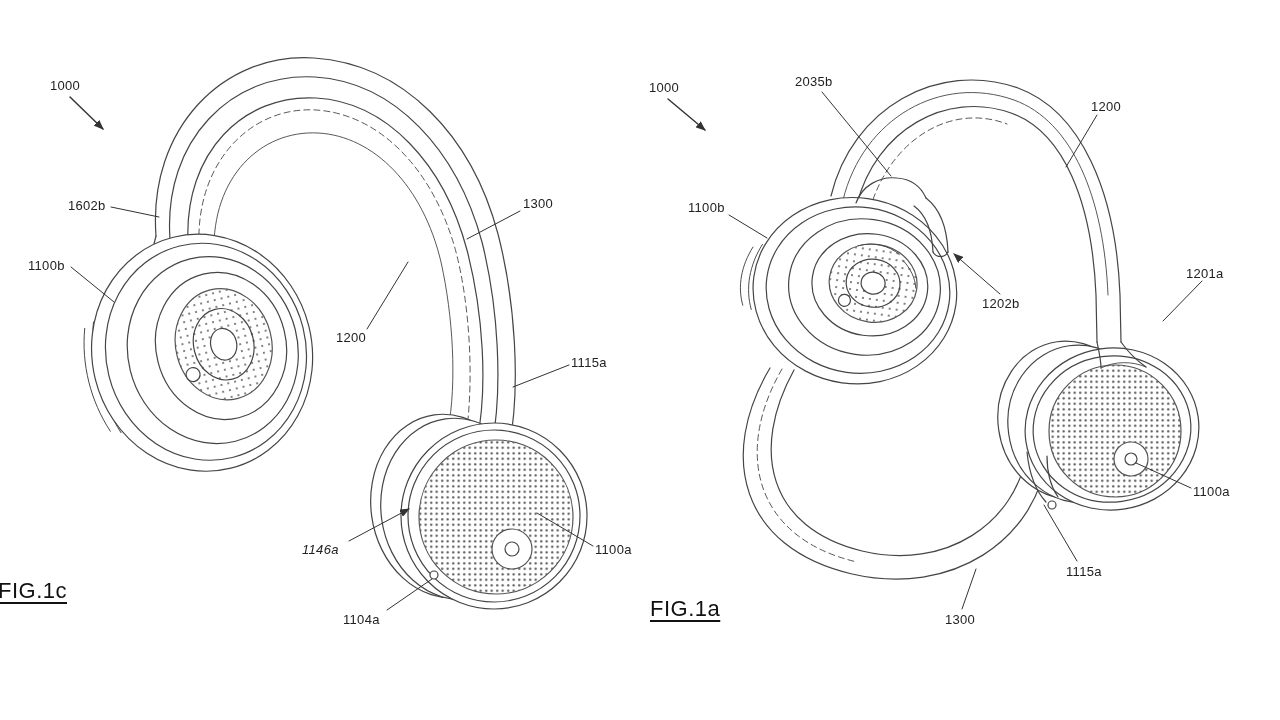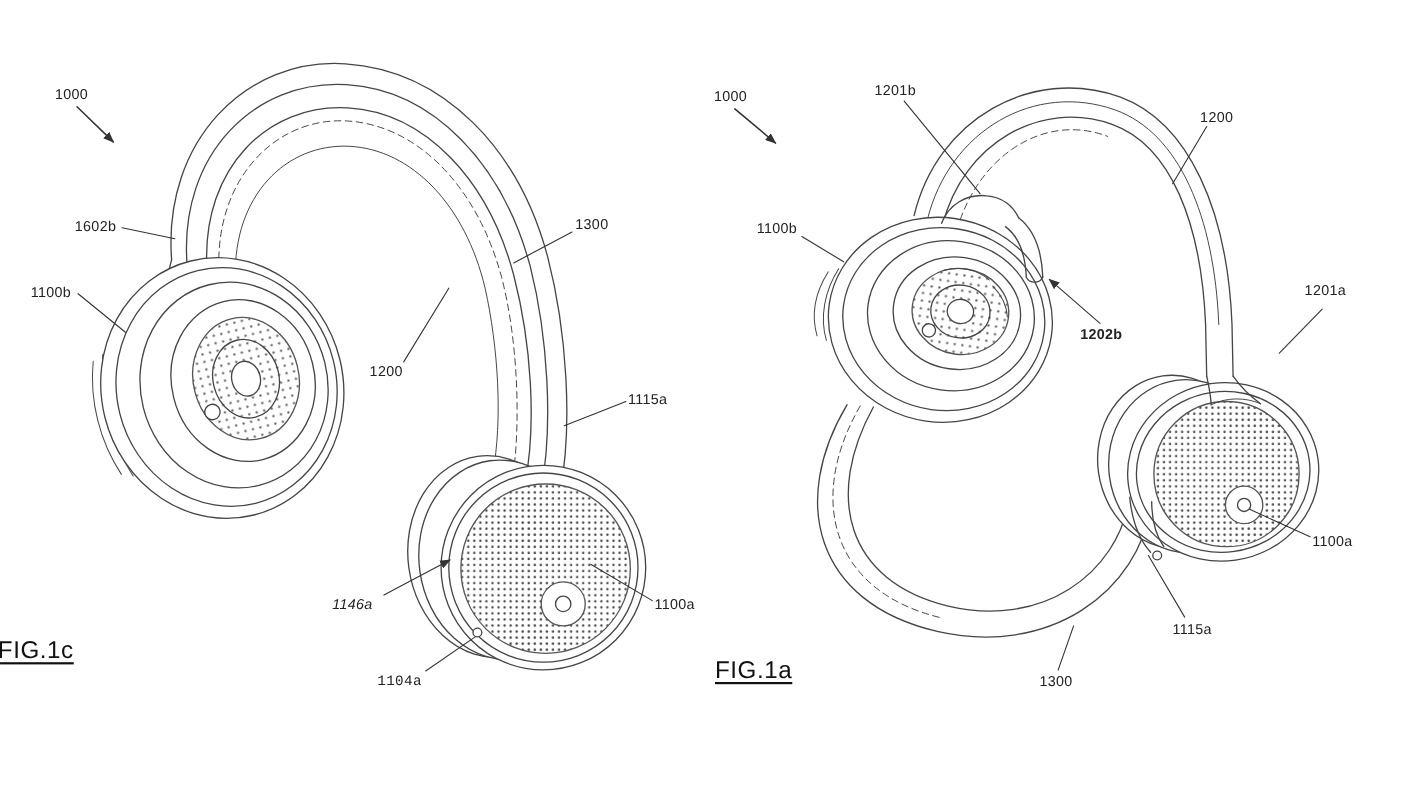--- a/index.html
+++ b/index.html
@@ -180,27 +180,27 @@
   </svg>
 
   <div class="ref-label" style="left:50px;  top:78px;">1000</div>
   <div class="ref-label" style="left:68px;  top:198px;">1602b</div>
   <div class="ref-label" style="left:28px;  top:258px;">1100b</div>
   <div class="ref-label" style="left:523px; top:196px;">1300</div>
   <div class="ref-label" style="left:336px; top:330px;">1200</div>
   <div class="ref-label" style="left:571px; top:355px;">1115a</div>
   <div class="ref-label" style="left:302px; top:542px;font-style:italic;">1146a</div>
   <div class="ref-label" style="left:595px; top:542px;">1100a</div>
-  <div class="ref-label" style="left:343px; top:612px;font-family:Liberation Mono, monospace;">1104a</div>
+  <div class="ref-label" style="left:343px; top:612px;">1104a</div>
   <div class="fig-caption" style="left:-2px; top:578px;">FIG.1c</div>
 
   <div class="ref-label" style="left:649px;  top:80px;">1000</div>
-  <div class="ref-label" style="left:795px;  top:74px;">1201b</div>
+  <div class="ref-label" style="left:795px;  top:74px;">2035b</div>
   <div class="ref-label" style="left:1091px; top:99px;">1200</div>
   <div class="ref-label" style="left:688px;  top:200px;">1100b</div>
-  <div class="ref-label" style="left:982px;  top:296px;font-weight:bold;">1202b</div>
-  <div class="ref-label" style="left:1186px; top:256px;">1201a</div>
+  <div class="ref-label" style="left:982px;  top:296px;">1202b</div>
+  <div class="ref-label" style="left:1186px; top:266px;">1201a</div>
   <div class="ref-label" style="left:1193px; top:484px;">1100a</div>
   <div class="ref-label" style="left:1066px; top:564px;">1115a</div>
   <div class="ref-label" style="left:945px;  top:612px;">1300</div>
   <div class="fig-caption" style="left:650px; top:596px;text-align:center;">FIG.1a</div>
 
 </div>
 
 </body></html>

